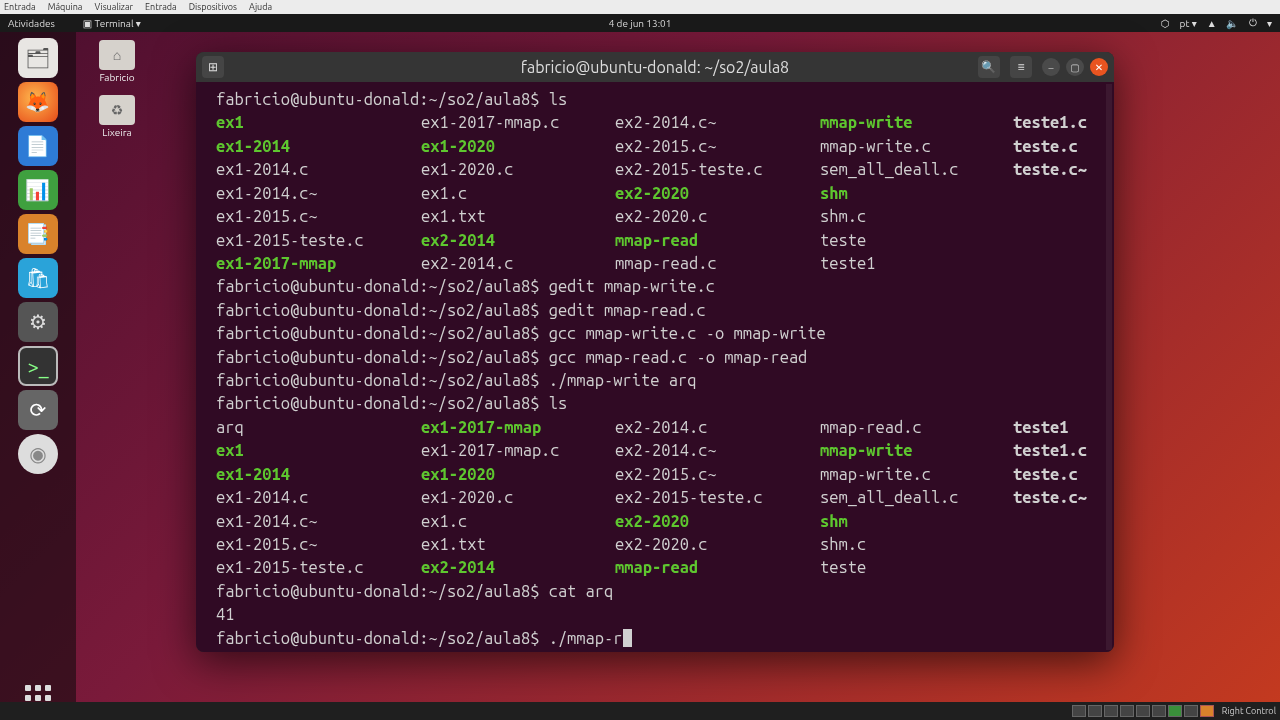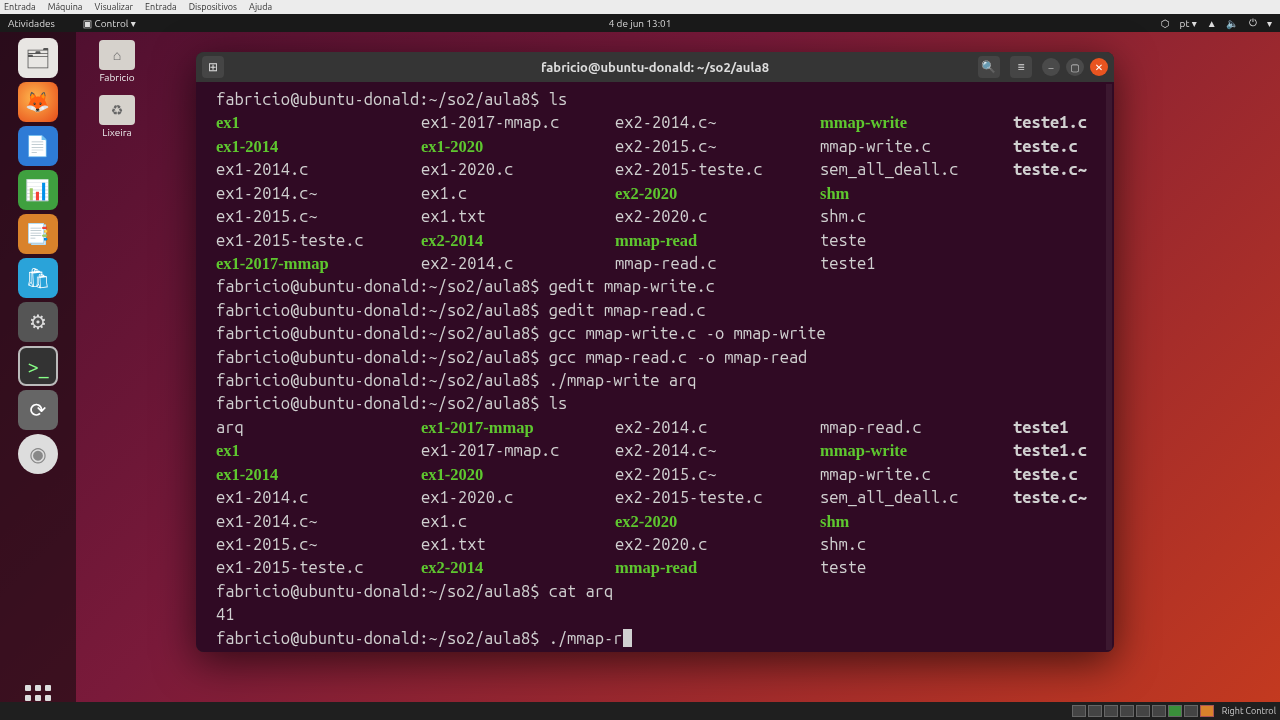--- a/index.html
+++ b/index.html
@@ -75,21 +75,21 @@
 .titlebar {
   height: 30px; background: #353535;
   display: flex; align-items: center; padding: 0 6px;
   color: #ddd; font-size: 12px; position: relative;
 }
 .titlebar .tbtn {
   width: 22px; height: 22px; border-radius: 4px;
   display:flex; align-items:center; justify-content:center;
   background: #454545; margin-right: 4px; font-size:12px;
 }
-.titlebar .title { position: absolute; left: 50%; transform: translateX(-50%); font-weight: 700; font-size: 13px;}
+.titlebar .title { position: absolute; left: 50%; transform: translateX(-50%); font-weight: 400; font-size: 16px;}
 .titlebar .right-controls { margin-left: auto; display: flex; gap: 6px; align-items: center;}
 .win-btn { width:18px; height:18px; border-radius:50%; background:#4a4a4a; display:flex;align-items:center;justify-content:center; font-size:10px; color:#ccc;}
 .win-btn.close { background:#e95420; color:#fff;}
 .terminal-body {
   flex: 1; background: #300a24;
   background: #2d0922;
   background: #300a24;
   background: #2b0a1f;
   background: #300a24;
   background: #300a24;
@@ -114,21 +114,21 @@
 .term-row { display: flex; }
 .col { width: 200px; }
 .col0 { width: 205px; }
 .col1 { width: 194px; }
 .col2 { width: 205px; }
 .col3 { width: 193px; }
 .col4 { flex:1;font-weight:bold; }
 .g { color: #4e9a06; font-weight: bold; }
 .g { color: #6fbf3f; font-weight: bold; }
 .g { color: #5fcf2f; font-weight: bold; }
-.g { color: #64d62d; font-family: Liberation Serif, serif; }
+.g { color: #64d62d; }
 .g { color: #62c92d; font-weight: 600;}
 .g { color: #5ac22a; font-weight: 600;}
 .g { color: #57c22a; font-weight: 600;}
 .g { color: #5ec72f; font-weight:600;}
 .cursor {
   display: inline-block; width: 9px; height: 18px;
   background: #d0d0d0; vertical-align: text-bottom;
 }
 .bottom-taskbar {
   position: absolute; bottom: 0; left: 0; right: 0; height: 18px;
@@ -148,21 +148,21 @@
   <span>Máquina</span>
   <span>Visualizar</span>
   <span>Entrada</span>
   <span>Dispositivos</span>
   <span>Ajuda</span>
 </div>
 
 <div class="gnome-topbar">
   <div class="left">
     <span>Atividades</span>
-    <span>▣ <span>Control ▾</span></span>
+    <span>▣ <span>Terminal ▾</span></span>
   </div>
   <div class="center">4 de jun  13:01</div>
   <div class="right">
     <span>⬡</span>
     <span>pt ▾</span>
     <span>▲</span>
     <span>🔈</span>
     <span>⏻</span>
     <span>▾</span>
   </div>

